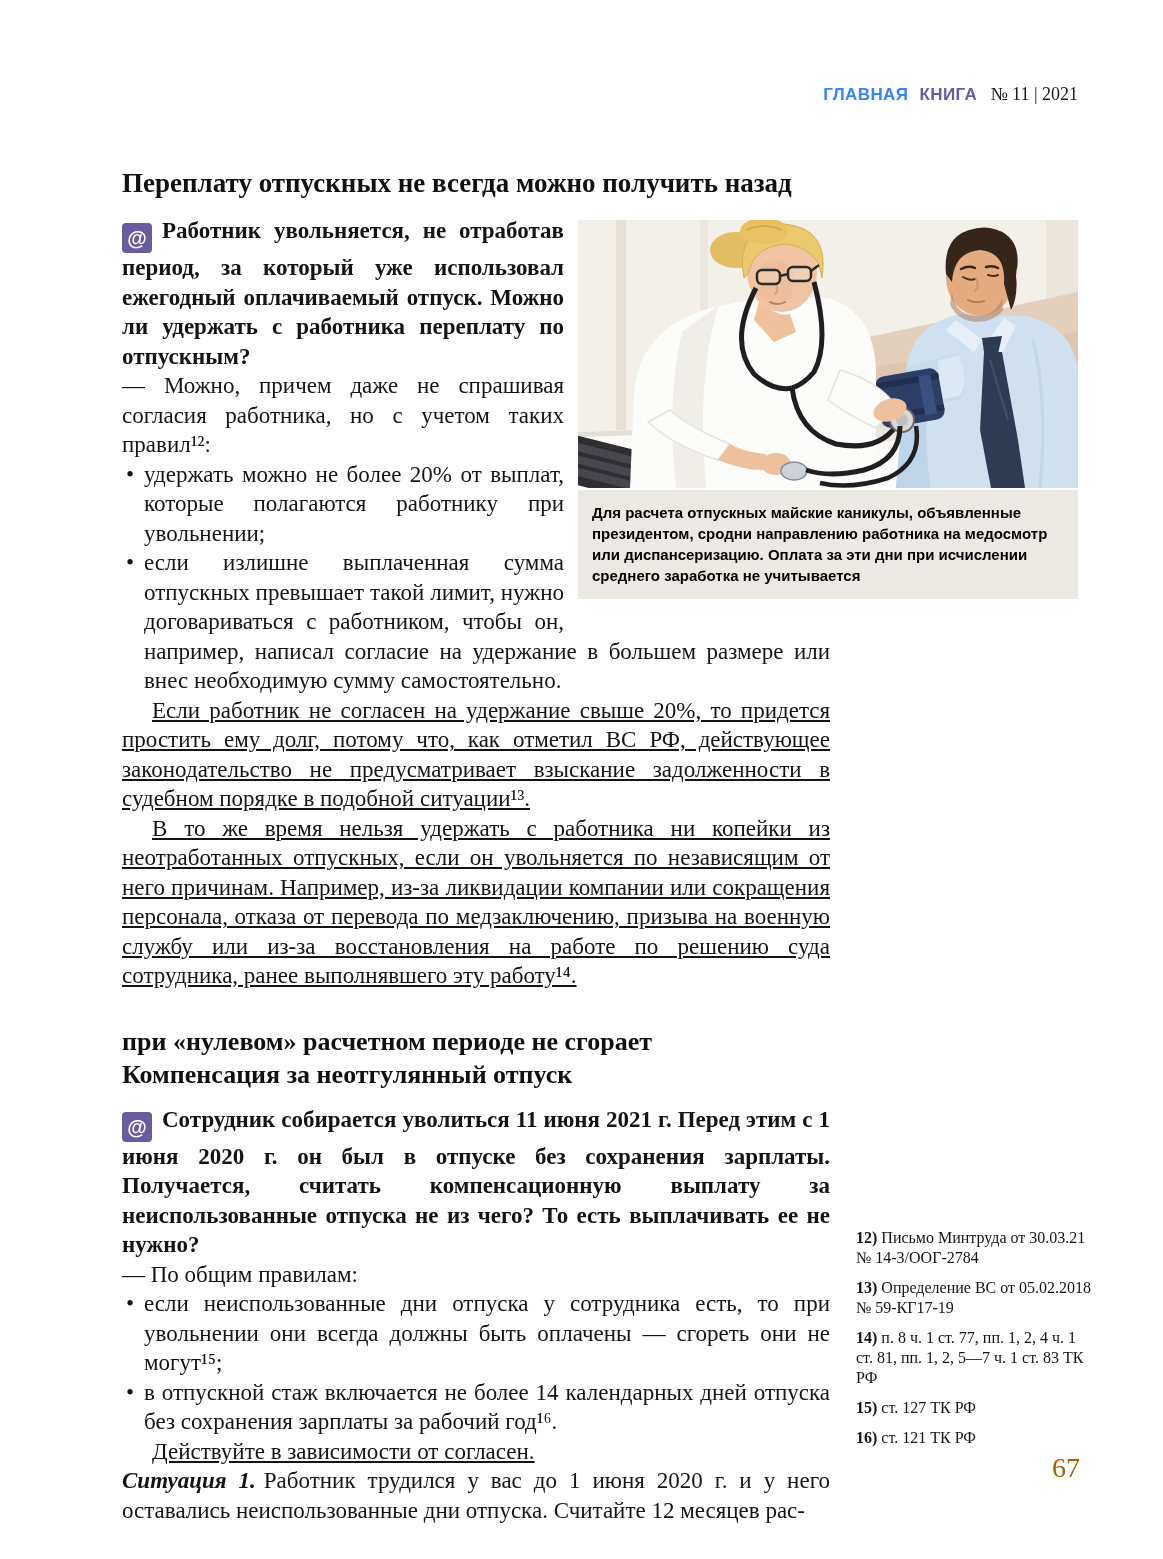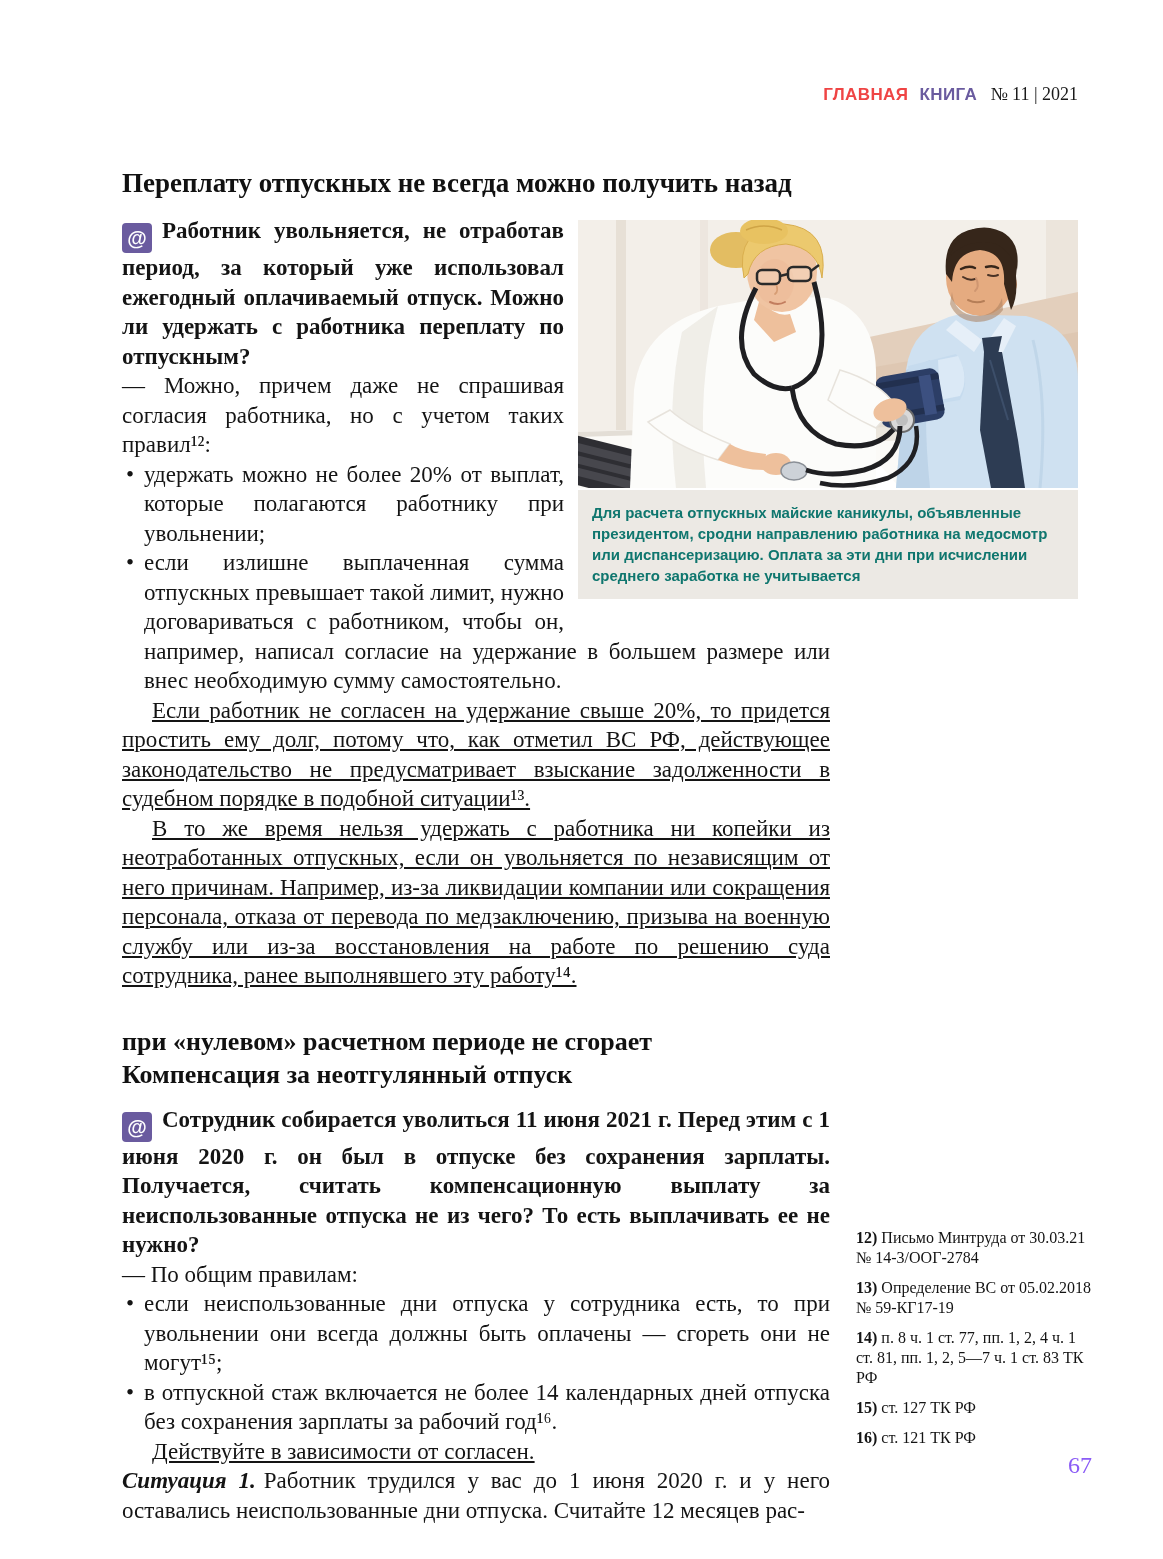--- a/index.html
+++ b/index.html
@@ -7,21 +7,21 @@
     position:relative; width:1163px; height:1559px; margin:0 auto;
     background:#ffffff; overflow:hidden;
     font-family:"Liberation Serif","DejaVu Serif",serif; color:#141414;
   }
   
   .masthead {
     position:absolute; top:84px; right:85px;
     font-family:"Liberation Sans","DejaVu Sans",sans-serif;
     font-size:17px; font-weight:bold; letter-spacing:.4px; white-space:nowrap;
   }
-  .masthead .brand-black { color:#ef4444; }
+  .masthead .brand-black { color:#3b82f6; }
   .masthead .brand-purple { color:#6a5b9f; margin-left:6px; }
   .masthead .issue {
     font-family:"Liberation Serif","DejaVu Serif",serif; font-weight:normal;
     font-size:18px; color:#1a1a1a; margin-left:8px; letter-spacing:0;
   }
   
   .content { position:absolute; left:122px; top:166px; width:708px; }
   h1, h2 { font-weight:bold; color:#111; }
   h1 { font-size:27px; line-height:34px; margin:0 0 16px 0; }
   h2 { font-size:26px; line-height:33px; margin:34px 0 14px 0; }
@@ -45,34 +45,34 @@
   .situation { margin-top:24px; }
   .situation .lead { font-weight:bold; font-style:italic; margin-right:8px; }
   
   .photo-float {
     float:right; width:500px;
     margin:4px -248px 16px 14px;
   }
   .photo-frame { width:500px; height:268px; overflow:hidden; }
   .photo-frame svg { display:block; }
   .photo-caption {
-    margin-top:2px; background:#ece9e4; color:#0f766e;
+    margin-top:2px; background:#ece9e4; color:#000000;
     font-family:"Liberation Sans","DejaVu Sans",sans-serif;
     font-size:15px; line-height:21px; padding:12px 14px 13px 14px;
     text-align:left;
   }
   
   .footnotes {
     position:absolute; left:856px; top:1228px; width:240px;
     font-size:16px; line-height:20px; color:#141414;
   }
   .footnote { margin-bottom:10px; }
   .footnote .fn-num { font-weight:bold; margin-right:4px; }
   
-  .page-number { position:absolute; top:1452px; right:71px; font-size:24px; color:#8b5cf6; }
+  .page-number { position:absolute; top:1452px; right:83px; font-size:28px; color:#a16207; }
 </style>
 </head>
 <body>
 
 <div class="page">
 
   <div class="masthead">
     <span class="brand-black">ГЛАВНАЯ</span>
     <span class="brand-purple">КНИГА</span>
     <span class="issue">№ 11 | 2021</span>

